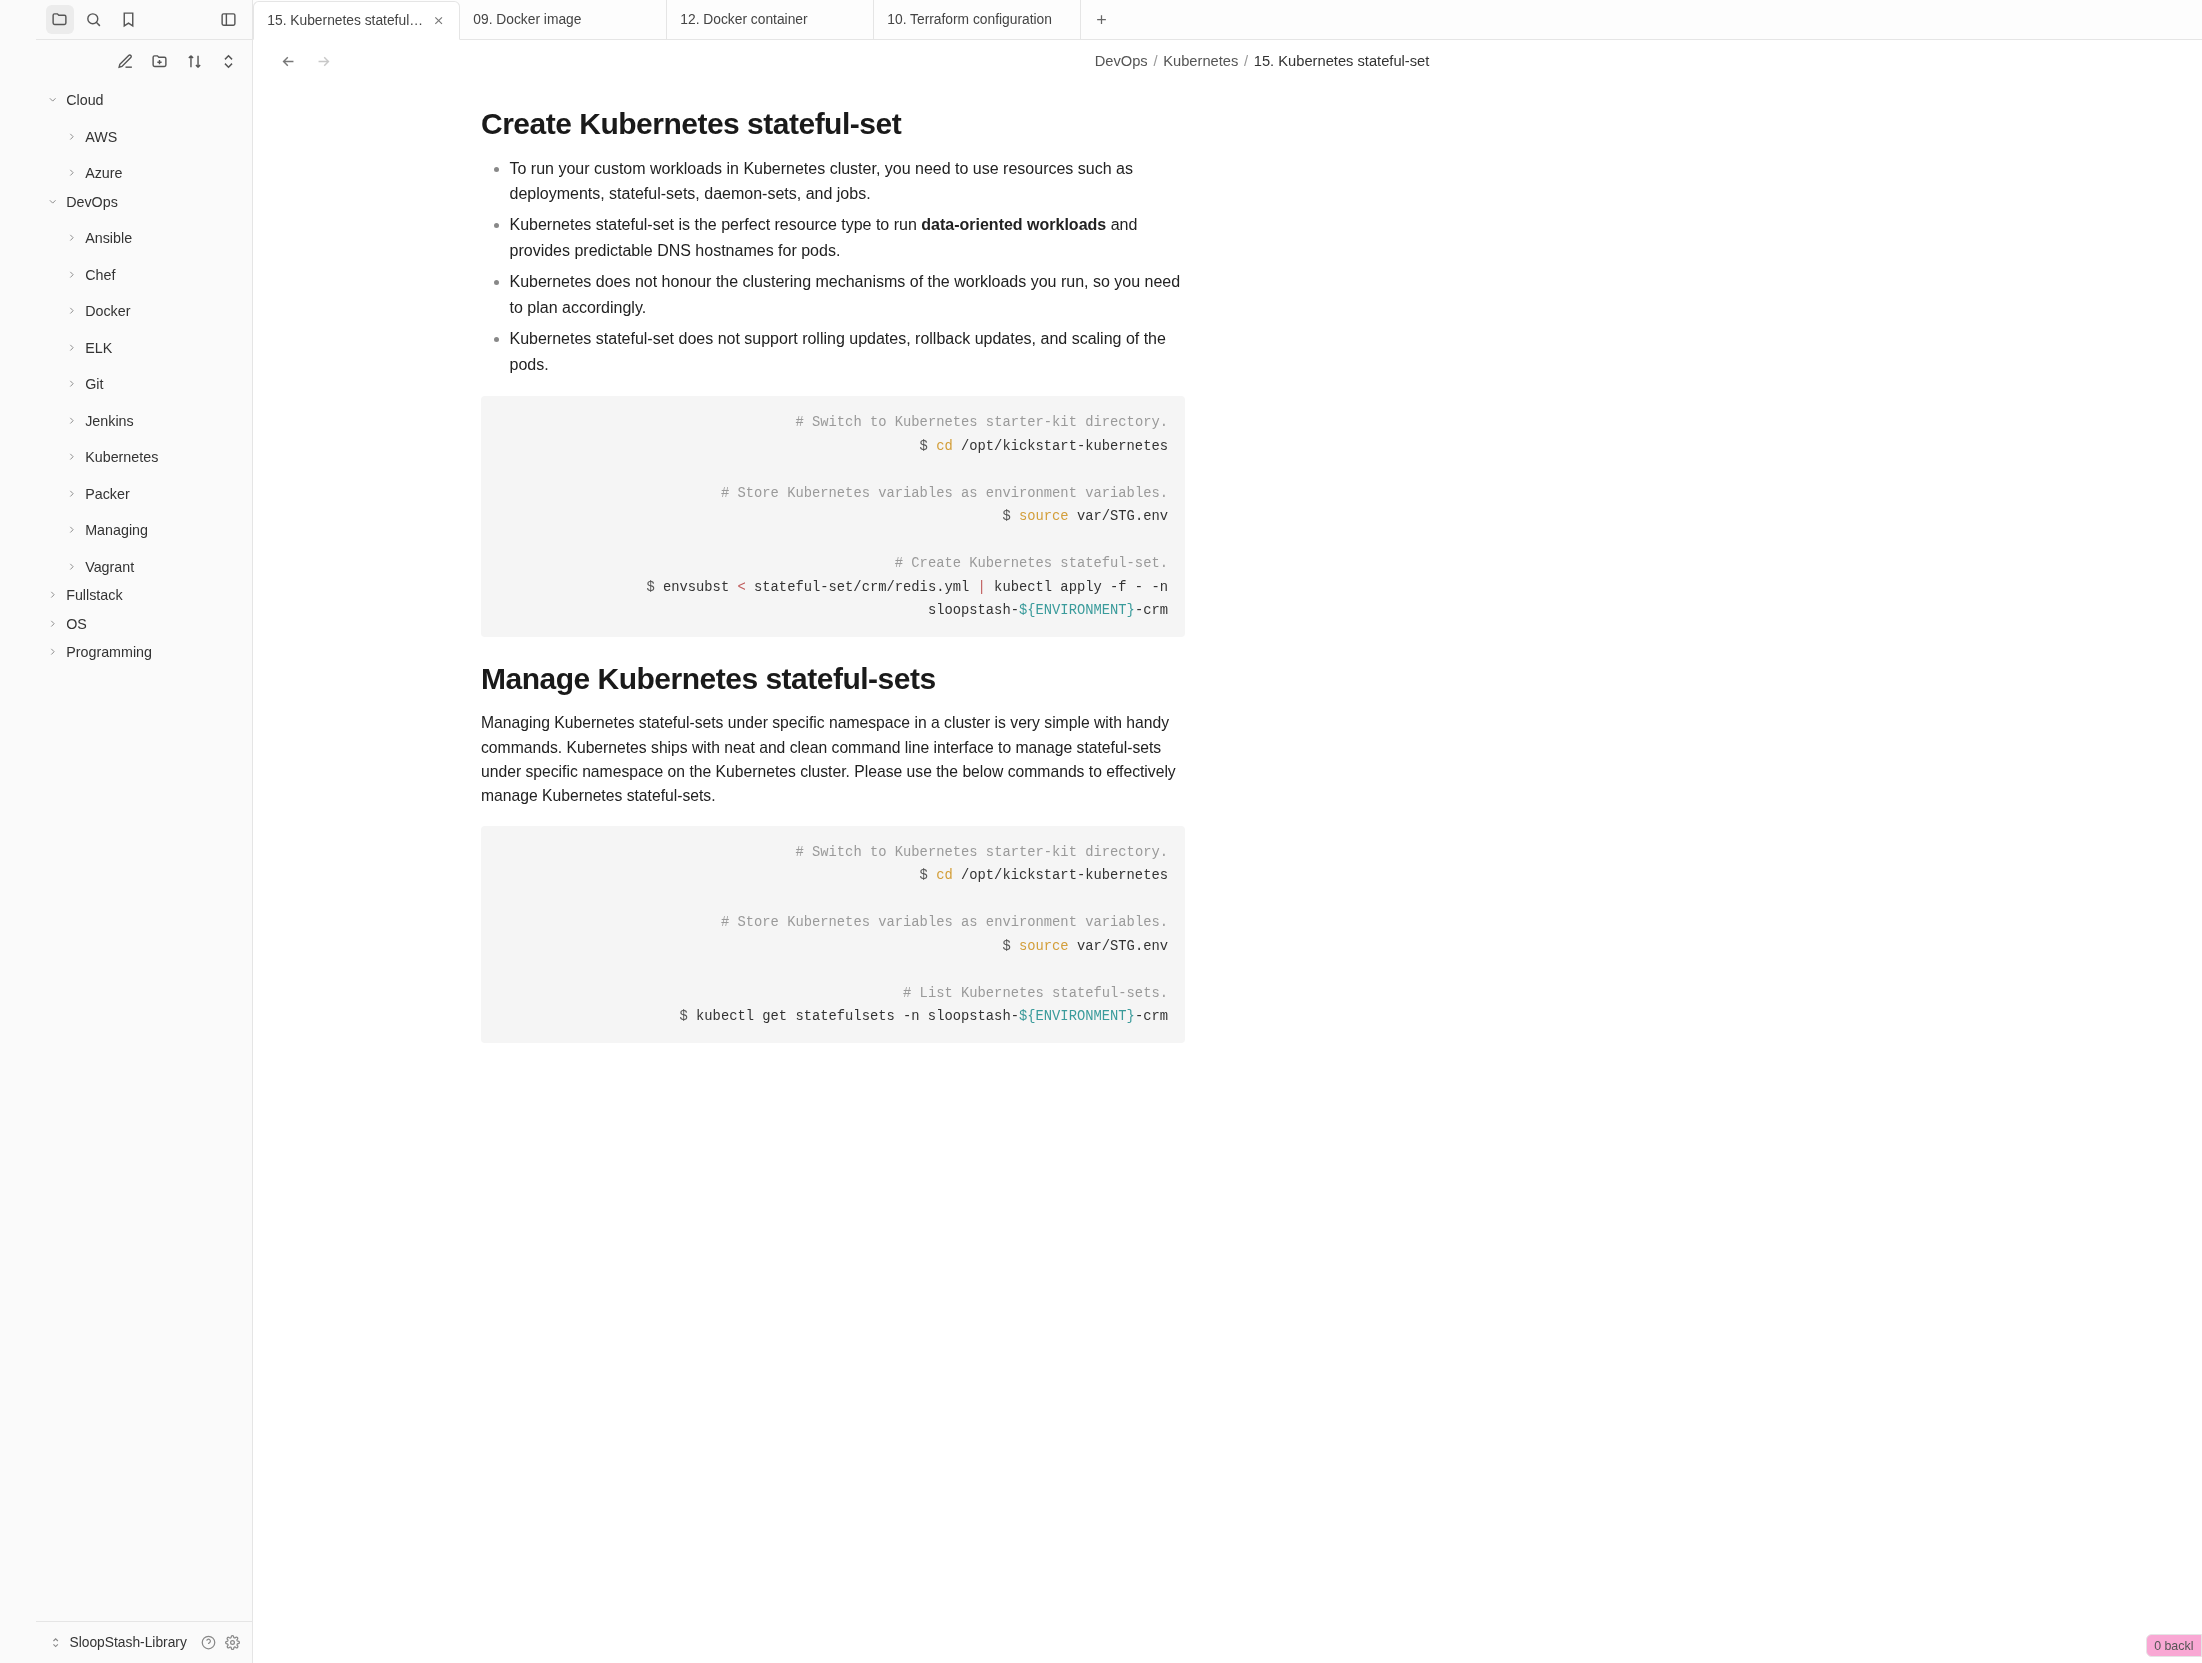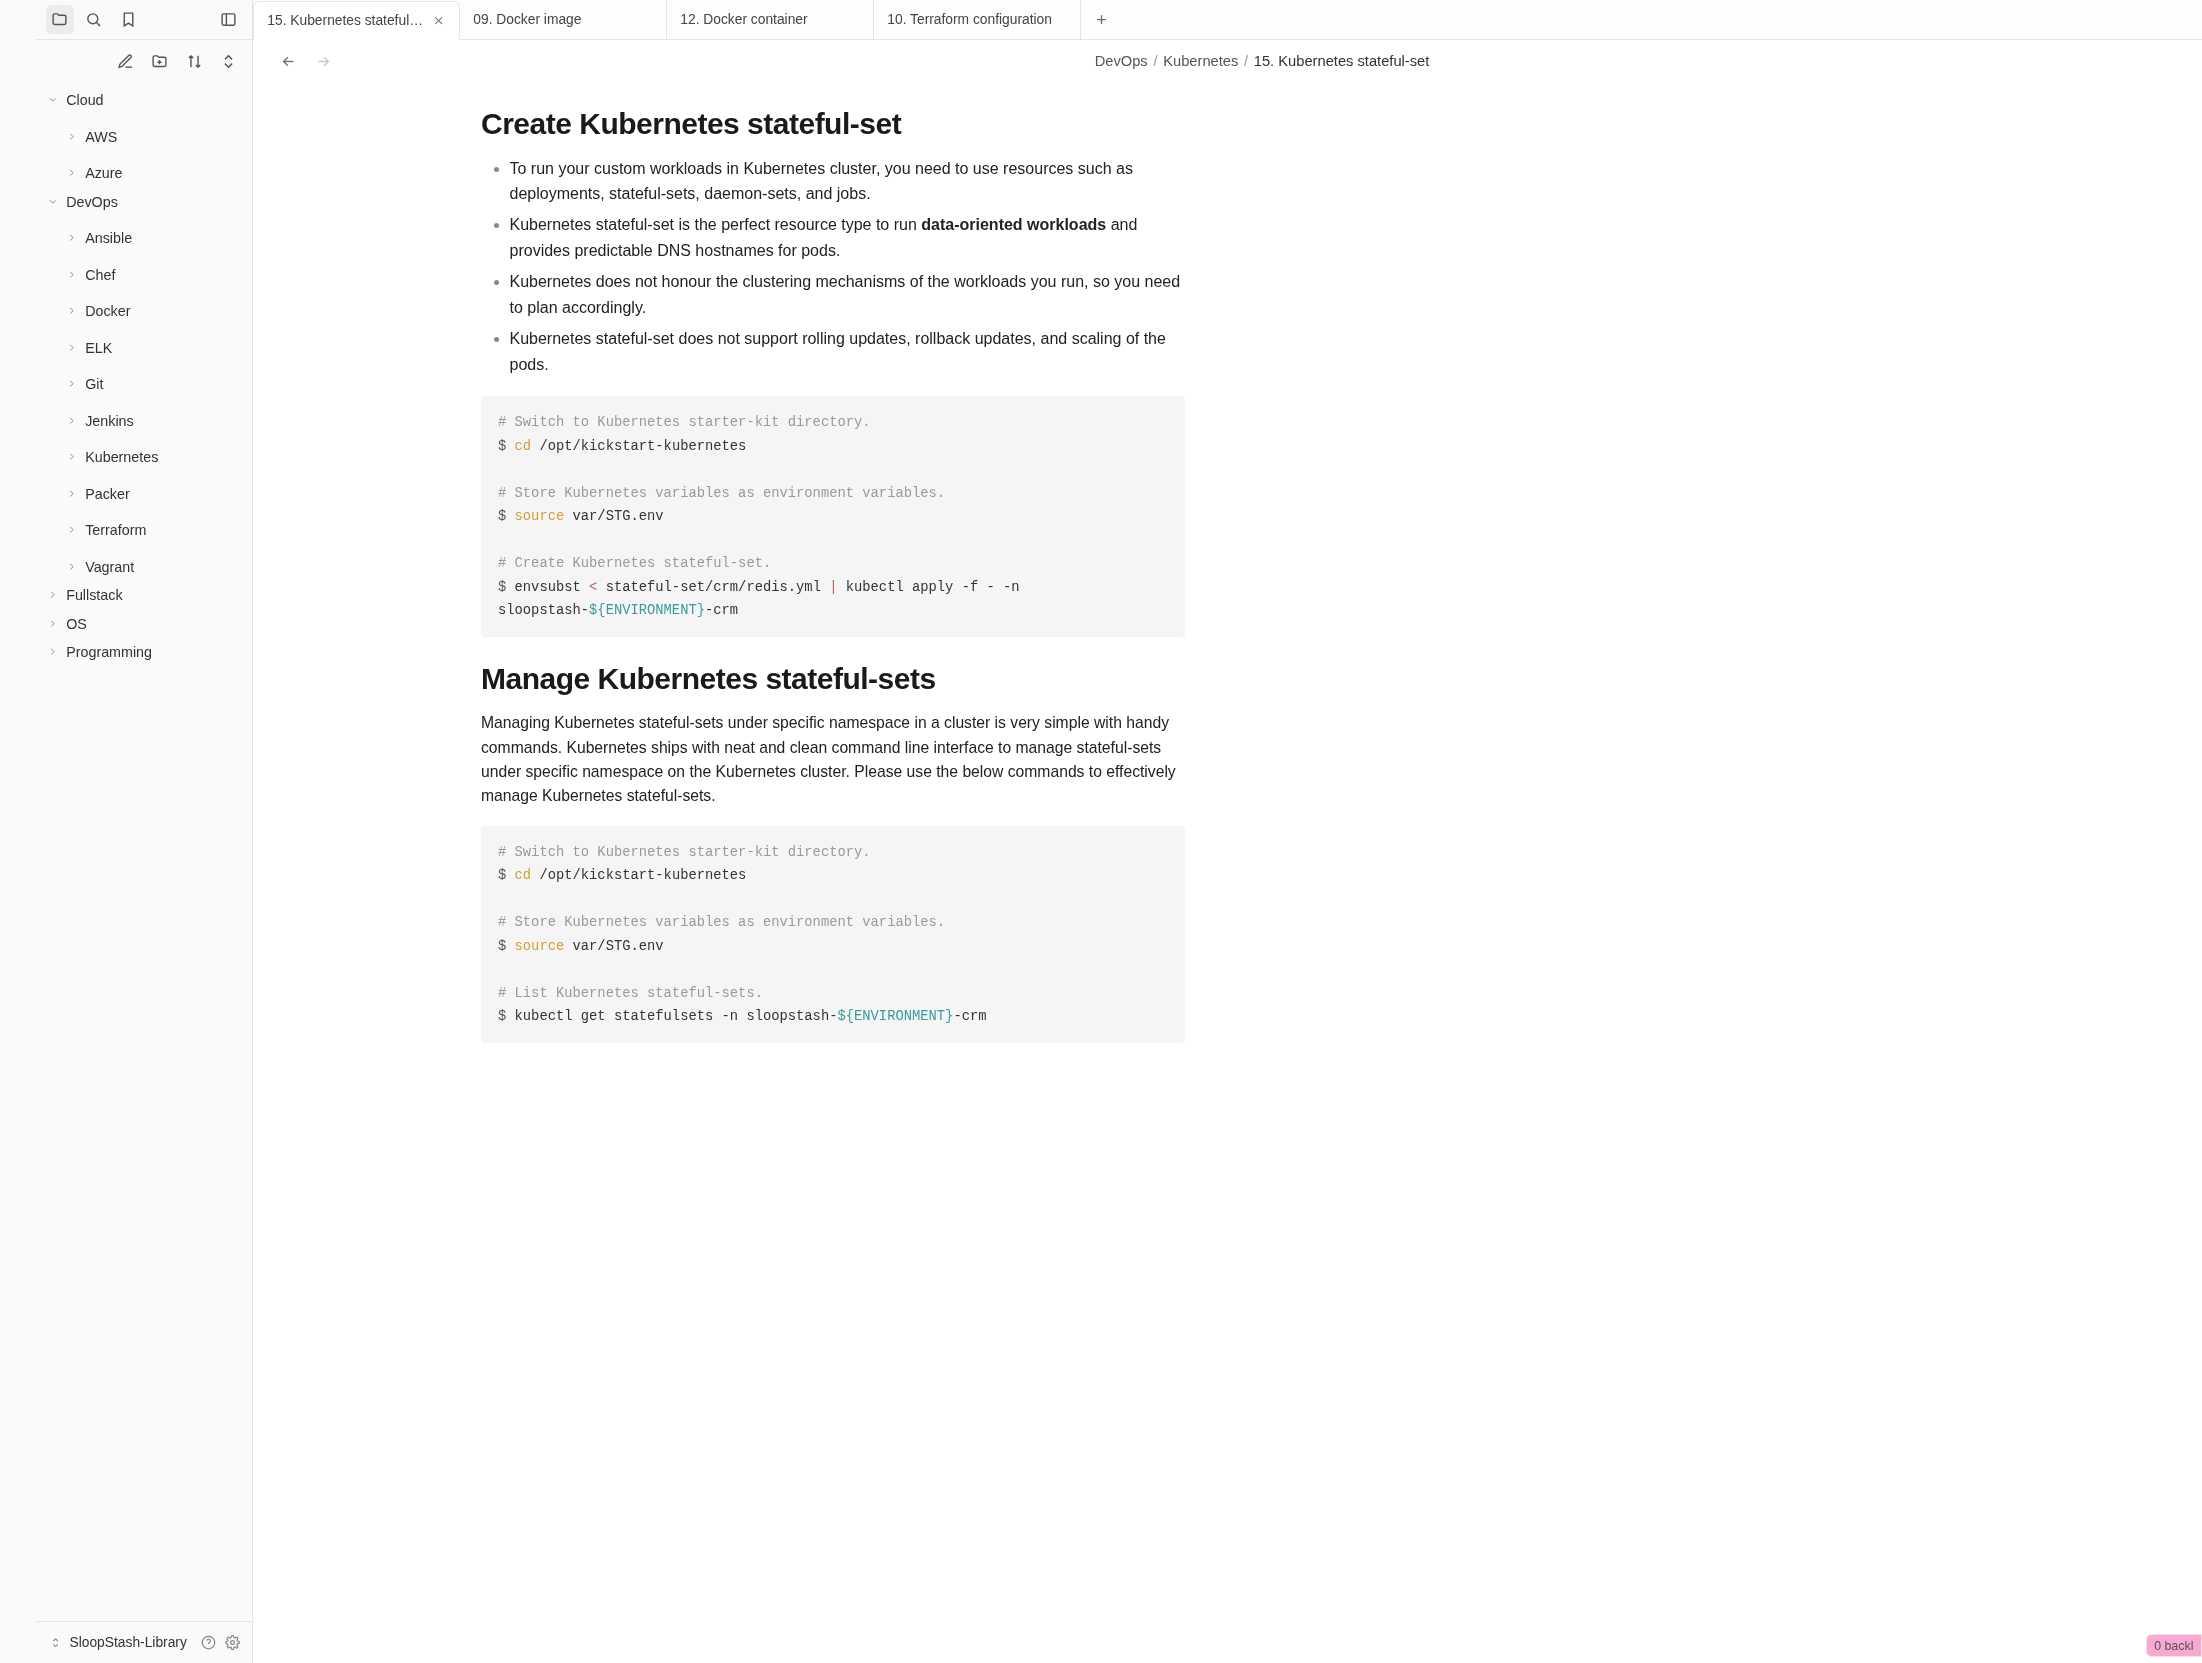--- a/index.html
+++ b/index.html
@@ -101,21 +101,21 @@
   .doc { max-width: 742px; margin: 0 0 0 209px; padding: 0 19px 0 19px; }
   h1 { font-size:30px; font-weight:800; letter-spacing:-0.5px; margin: 17px 0 15px 0; }
   p { font-size:15.7px; line-height:1.55; margin: 0 0 17px 0; color:#222; }
   ul { margin:0 0 19px 0; padding:0 0 0 28.5px; }
   li { font-size:16px; line-height:1.6; margin-bottom:5.7px; color:#222; }
   li::marker { color:#888; }
   li b { font-weight:700; }
   pre.code {
     background: var(--code-bg); border-radius:3.8px; padding:15px 17px; margin:0 0 25px 0;
     font-family: "SFMono-Regular", Consolas, "Liberation Mono", Menlo, monospace;
-    font-size:13.8px; line-height:1.7; color:#333; white-space:pre-wrap; word-break:break-word;
+    font-size:13.8px; line-height:1.7; color:#333; white-space:pre-wrap; word-break:break-word;text-align:right;
   }
   .c-comment { color: var(--code-comment); }
   .c-prompt { color:#555; }
   .c-kw { color: var(--code-keyword); }
   .c-op { color: var(--code-op); }
   .c-var { color: var(--code-var); }
 
   .backlinks-pill {
     position:absolute; right:0; bottom:5.7px; background:#f9a8d4;
     border:1px solid var(--border); border-radius:5.7px 0 0 5.7px; padding:3.8px 7.6px;
@@ -276,21 +276,21 @@
             </svg>
           </span>
           <span>Packer</span>
         </div>
         <div class="tree-row pad-1">
           <span class="chev">
             <svg viewBox="0 0 24 24" fill="none" stroke="currentColor" stroke-width="2">
               <path d="m9 6 6 6-6 6"></path>
             </svg>
           </span>
-          <span>Terraform</span>
+          <span>Managing</span>
         </div>
         <div class="tree-row pad-1">
           <span class="chev">
             <svg viewBox="0 0 24 24" fill="none" stroke="currentColor" stroke-width="2">
               <path d="m9 6 6 6-6 6"></path>
             </svg>
           </span>
           <span>Vagrant</span>
         </div>
         <div class="tree-row pad-0">

